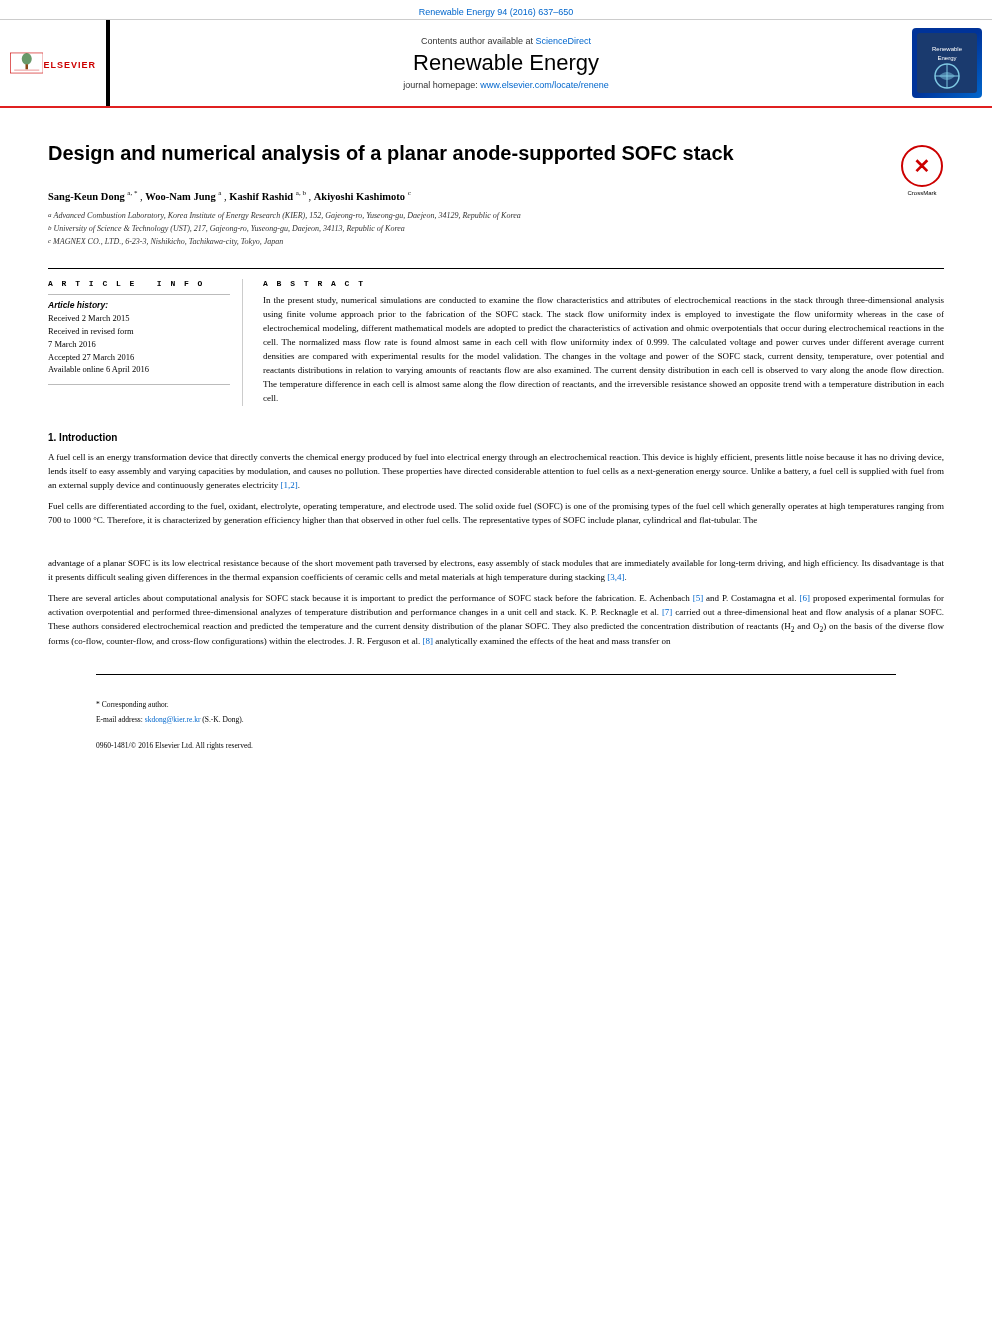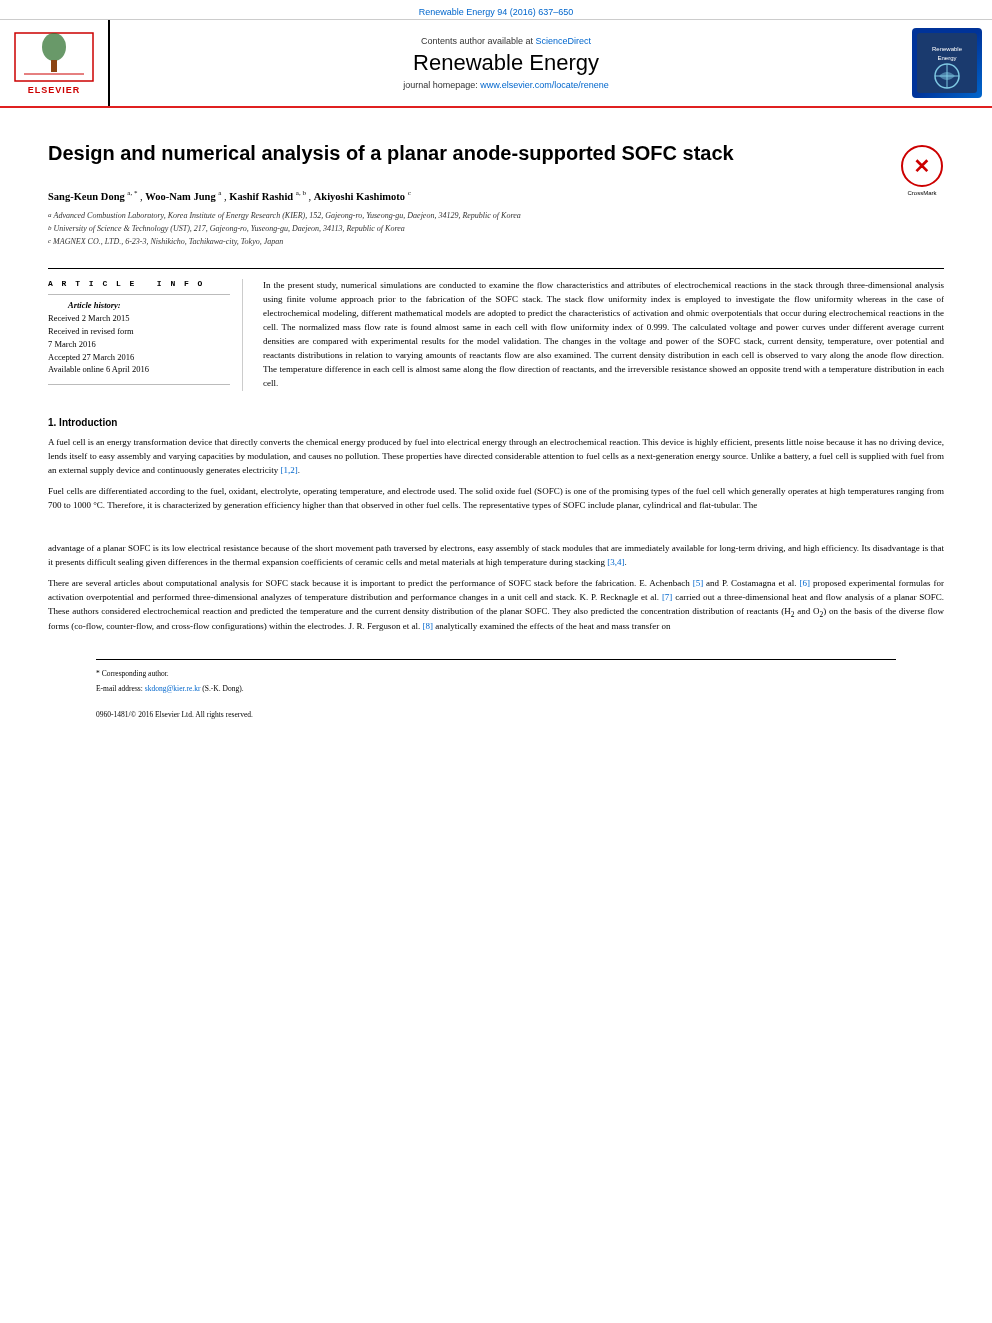--- a/index.html
+++ b/index.html
@@ -34,25 +34,25 @@
     
     .header-section {
       display: flex;
       align-items: stretch;
       border-bottom: 2px solid #e02020;
       padding: 0;
     }
     .elsevier-logo-area {
       width: 110px;
       display: flex;
-      flex-direction: column;
+      flex-direction: row;
       align-items: center;
-      justify-content: center;
+      justify-content: flex-end;
       padding: 8px 10px;
-      border-right: 2px solid #000000;
+      border-right: 4px solid #000000;
     }
     .elsevier-text {
       font-size: 9px;
       color: #c00;
       font-family: Arial, sans-serif;
       font-weight: bold;
       letter-spacing: 1px;
       margin-top: 3px;
     }
     .journal-center {
@@ -192,22 +192,21 @@
       text-transform: uppercase;
     }
     .article-info-group {
       margin-bottom: 8px;
     }
     .info-label {
       font-style: italic;
       font-size: 8.5px;
       font-weight: bold;
       margin-bottom: 2px;
-      font-family: Liberation Serif, serif;
-      margin-left: 20px;
+      font-family: Liberation Sans, sans-serif;
     }
     .info-item {
       font-size: 8.5px;
       line-height: 1.5;
       color: #000;
     }
     .keywords-label {
       font-style: italic;
       font-size: 8.5px;
       font-weight: bold;
@@ -259,21 +258,21 @@
       text-align: justify;
     }
     .ref-link {
       color: #0066cc;
       text-decoration: none;
     }
     
     .footer-section {
       border-top: 1px solid #000;
       margin-top: 18px;
-      padding-top: 8px;
+      padding-top: 24px;
       margin-left: 48px;
       margin-right: 48px;
     }
     .footnote-text {
       font-size: 7.5px;
       color: #000;
       line-height: 1.5;
       margin-bottom: 4px;
     }
     .doi-link {
@@ -399,20 +398,21 @@
           <div class="info-item">Received 2 March 2015</div>
           <div class="info-item">Received in revised form</div>
           <div class="info-item">7 March 2016</div>
           <div class="info-item">Accepted 27 March 2016</div>
           <div class="info-item">Available online 6 April 2016</div>
         </div>
         <hr class="divider-light">
       </div>
 
       <div class="abstract-col">
+        <div class="section-header">A B S T R A C T</div>
         <div class="abstract-text">In the present study, numerical simulations are conducted to examine the flow characteristics and attributes of electrochemical reactions in the stack through three-dimensional analysis using finite volume approach prior to the fabrication of the SOFC stack. The stack flow uniformity index is employed to investigate the flow uniformity whereas in the case of electrochemical modeling, different mathematical models are adopted to predict the characteristics of activation and ohmic overpotentials that occur during electrochemical reactions in the cell. The normalized mass flow rate is found almost same in each cell with flow uniformity index of 0.999. The calculated voltage and power curves under different average current densities are compared with experimental results for the model validation. The changes in the voltage and power of the SOFC stack, current density, temperature, over potential and reactants distributions in relation to varying amounts of reactants flow are also examined. The current density distribution in each cell is observed to vary along the anode flow direction. The temperature difference in each cell is almost same along the flow direction of reactants, and the irreversible resistance showed an opposite trend with a temperature distribution in each cell.</div>
       </div>
 
     </div>
 
     <div class="body-columns">
 
       <div class="body-col">
         <div class="section-title">1. Introduction</div>
         <div class="body-para">

